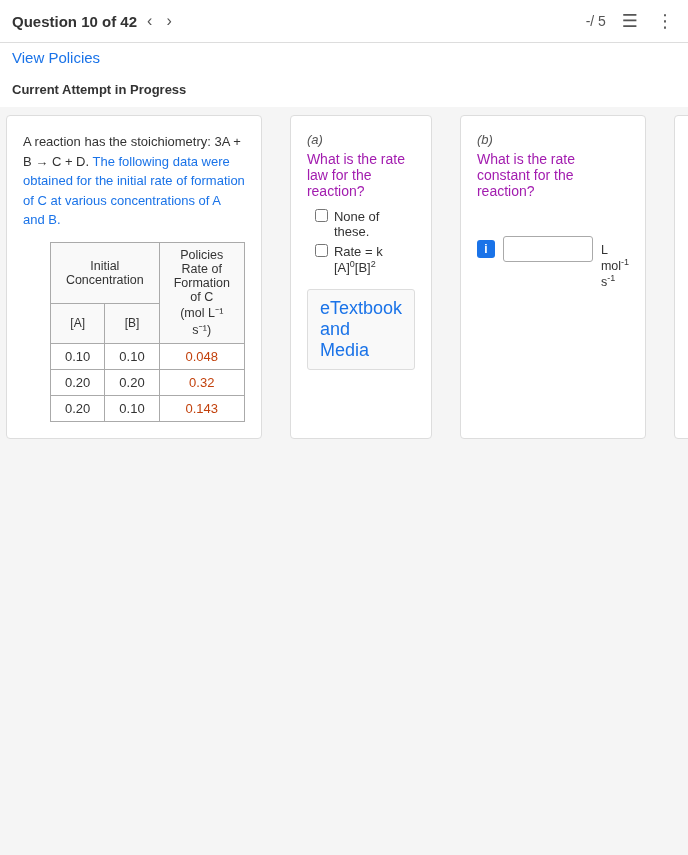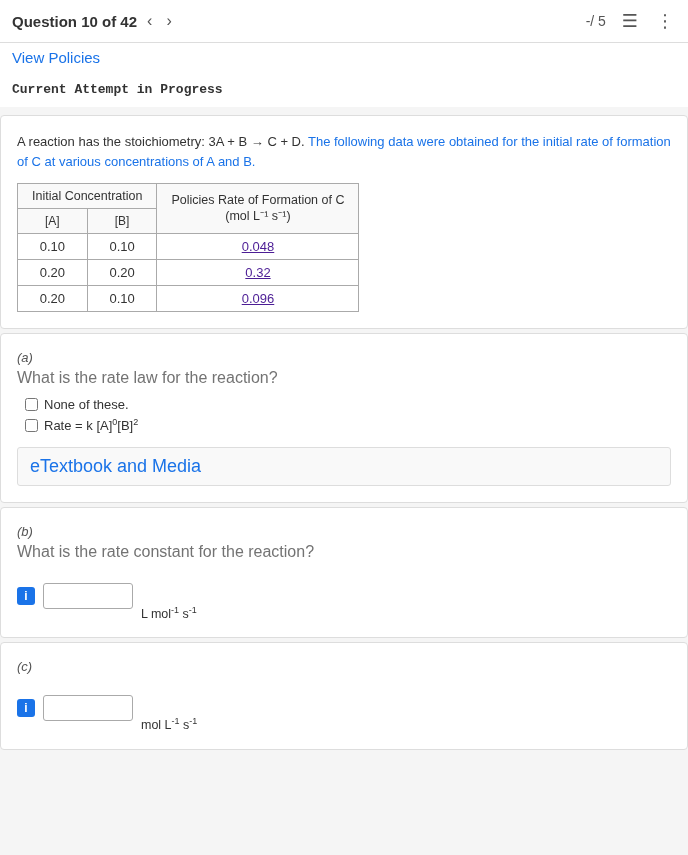--- a/index.html
+++ b/index.html
@@ -60,95 +60,94 @@
     }
     .view-policies a {
       color: #1a73e8;
       text-decoration: none;
       font-size: 15px;
       margin-top: 16px;
     }
     .current-attempt {
       padding: 6px 12px 10px 12px;
       background: #fff;
-      font-family: Liberation Mono, monospace;
     }
     .current-attempt-label {
       font-size: 13px;
       font-weight: bold;
       color: #333;
     }
     .main-content {
-      padding: 8px 0;
+      padding: 8px 6px;
       background: #f5f5f5;
       display: flex;
-      flex-direction: column;
-      gap: 4px;
+      flex-direction: row;
+      gap: 28px;
     }
     .card {
       background: #fff;
       border: 1px solid #ddd;
       border-radius: 4px;
       padding: 16px;
     }
     .problem-text {
       font-size: 13px;
       color: #333;
       margin-bottom: 12px;
       line-height: 1.5;
     }
     .problem-text span.blue {
       color: #1a73e8;
     }
     .data-table {
       border-collapse: collapse;
       font-size: 13px;
       margin-top: 8px;
+      margin-left: 27px;
     }
     .data-table td, .data-table th {
       border: 1px solid #aaa;
       padding: 5px 14px;
       text-align: center;
       color: #333;
     }
     .data-table .header-row td {
       background: #f9f9f9;
       font-weight: normal;
       font-size: 12.5px;
     }
     .data-table .sub-header td {
       background: #f9f9f9;
       font-size: 12px;
     }
     .data-table .data-val {
-      color: #4c1d95;
-      text-decoration: underline;
+      color: #c2410c;
     }
     .part-label {
       font-size: 13px;
       color: #555;
       font-style: italic;
       margin-bottom: 4px;
     }
     .part-question {
-      font-size: 16px;
-      color: #737373;
+      font-size: 14px;
+      color: #a21caf;
       margin-bottom: 10px;
     }
     .options-list {
       list-style: none;
       display: flex;
       flex-direction: column;
       gap: 5px;
       margin-left: 8px;
       margin-bottom: 14px;
     }
     .option-item {
       display: flex;
-      align-items: center;
+      align-items: flex-start;
       gap: 6px;
       font-size: 13px;
       color: #333;
     }
     .option-item input[type="checkbox"] {
       margin: 0;
       width: 13px;
       height: 13px;
     }
     sup {
@@ -250,21 +249,21 @@
         <td class="data-val">0.048</td>
       </tr>
       <tr class="data-row">
         <td>0.20</td>
         <td>0.20</td>
         <td class="data-val">0.32</td>
       </tr>
       <tr class="data-row">
         <td>0.20</td>
         <td>0.10</td>
-        <td class="data-val">0.096</td>
+        <td class="data-val">0.143</td>
       </tr>
     </tbody>
       </table>
   </div>
 
   <div class="card">
     <div class="part-label">(a)</div>
     <div class="part-question">What is the rate law for the reaction?</div>
     <ul class="options-list">
       <li class="option-item">

